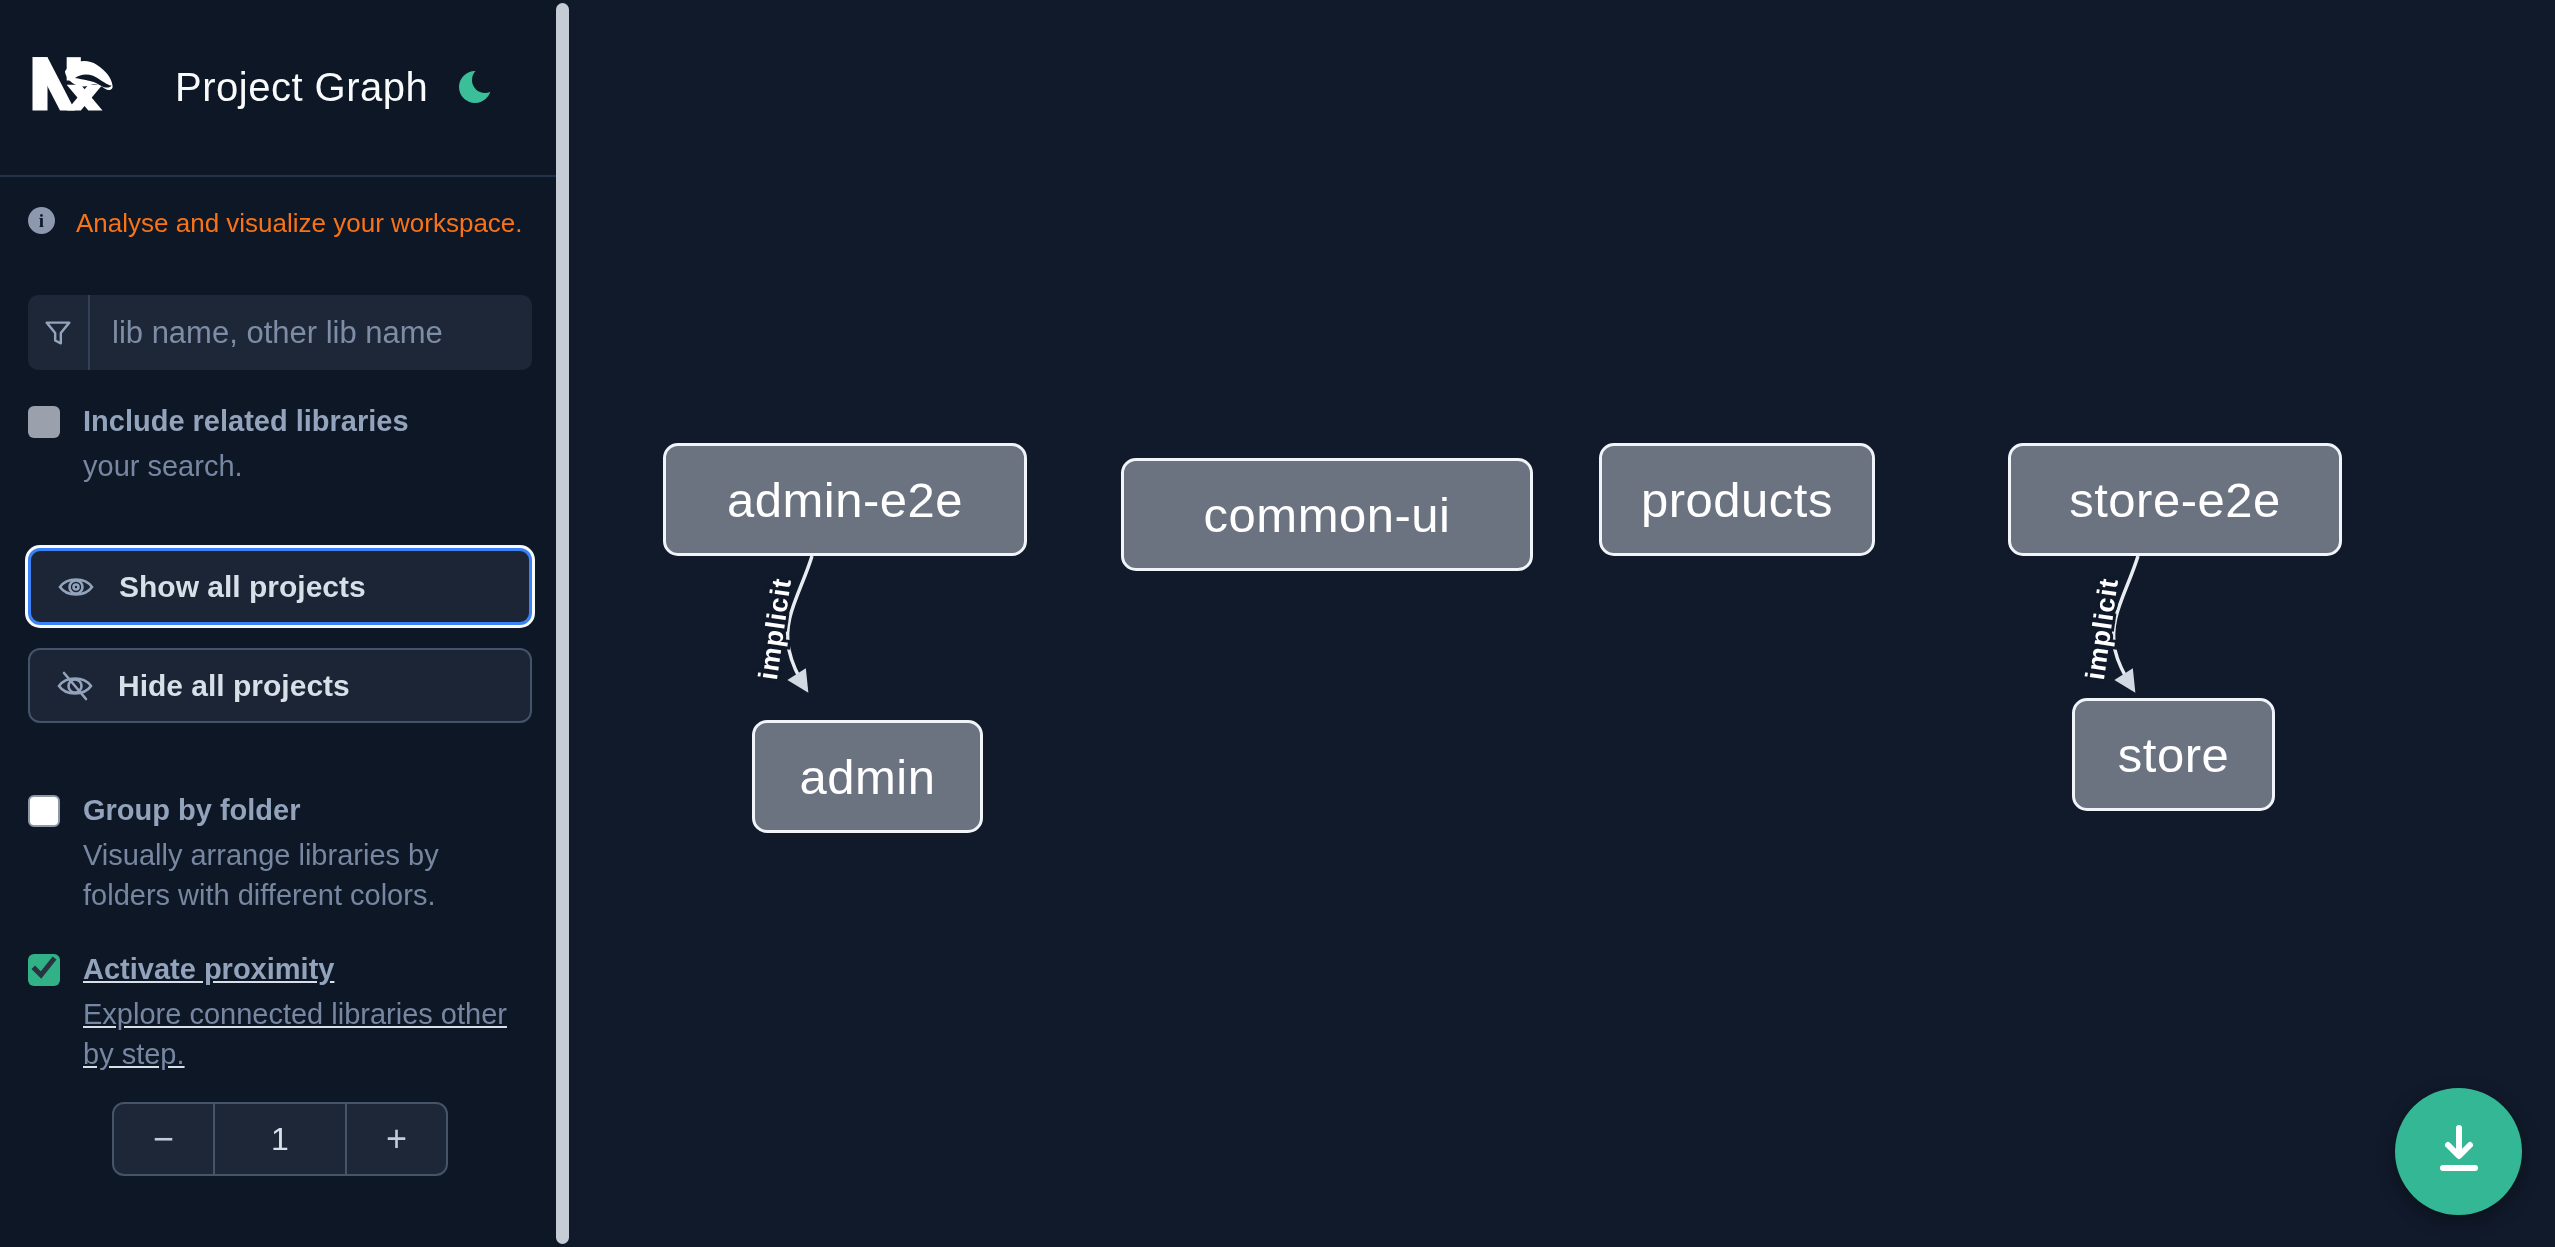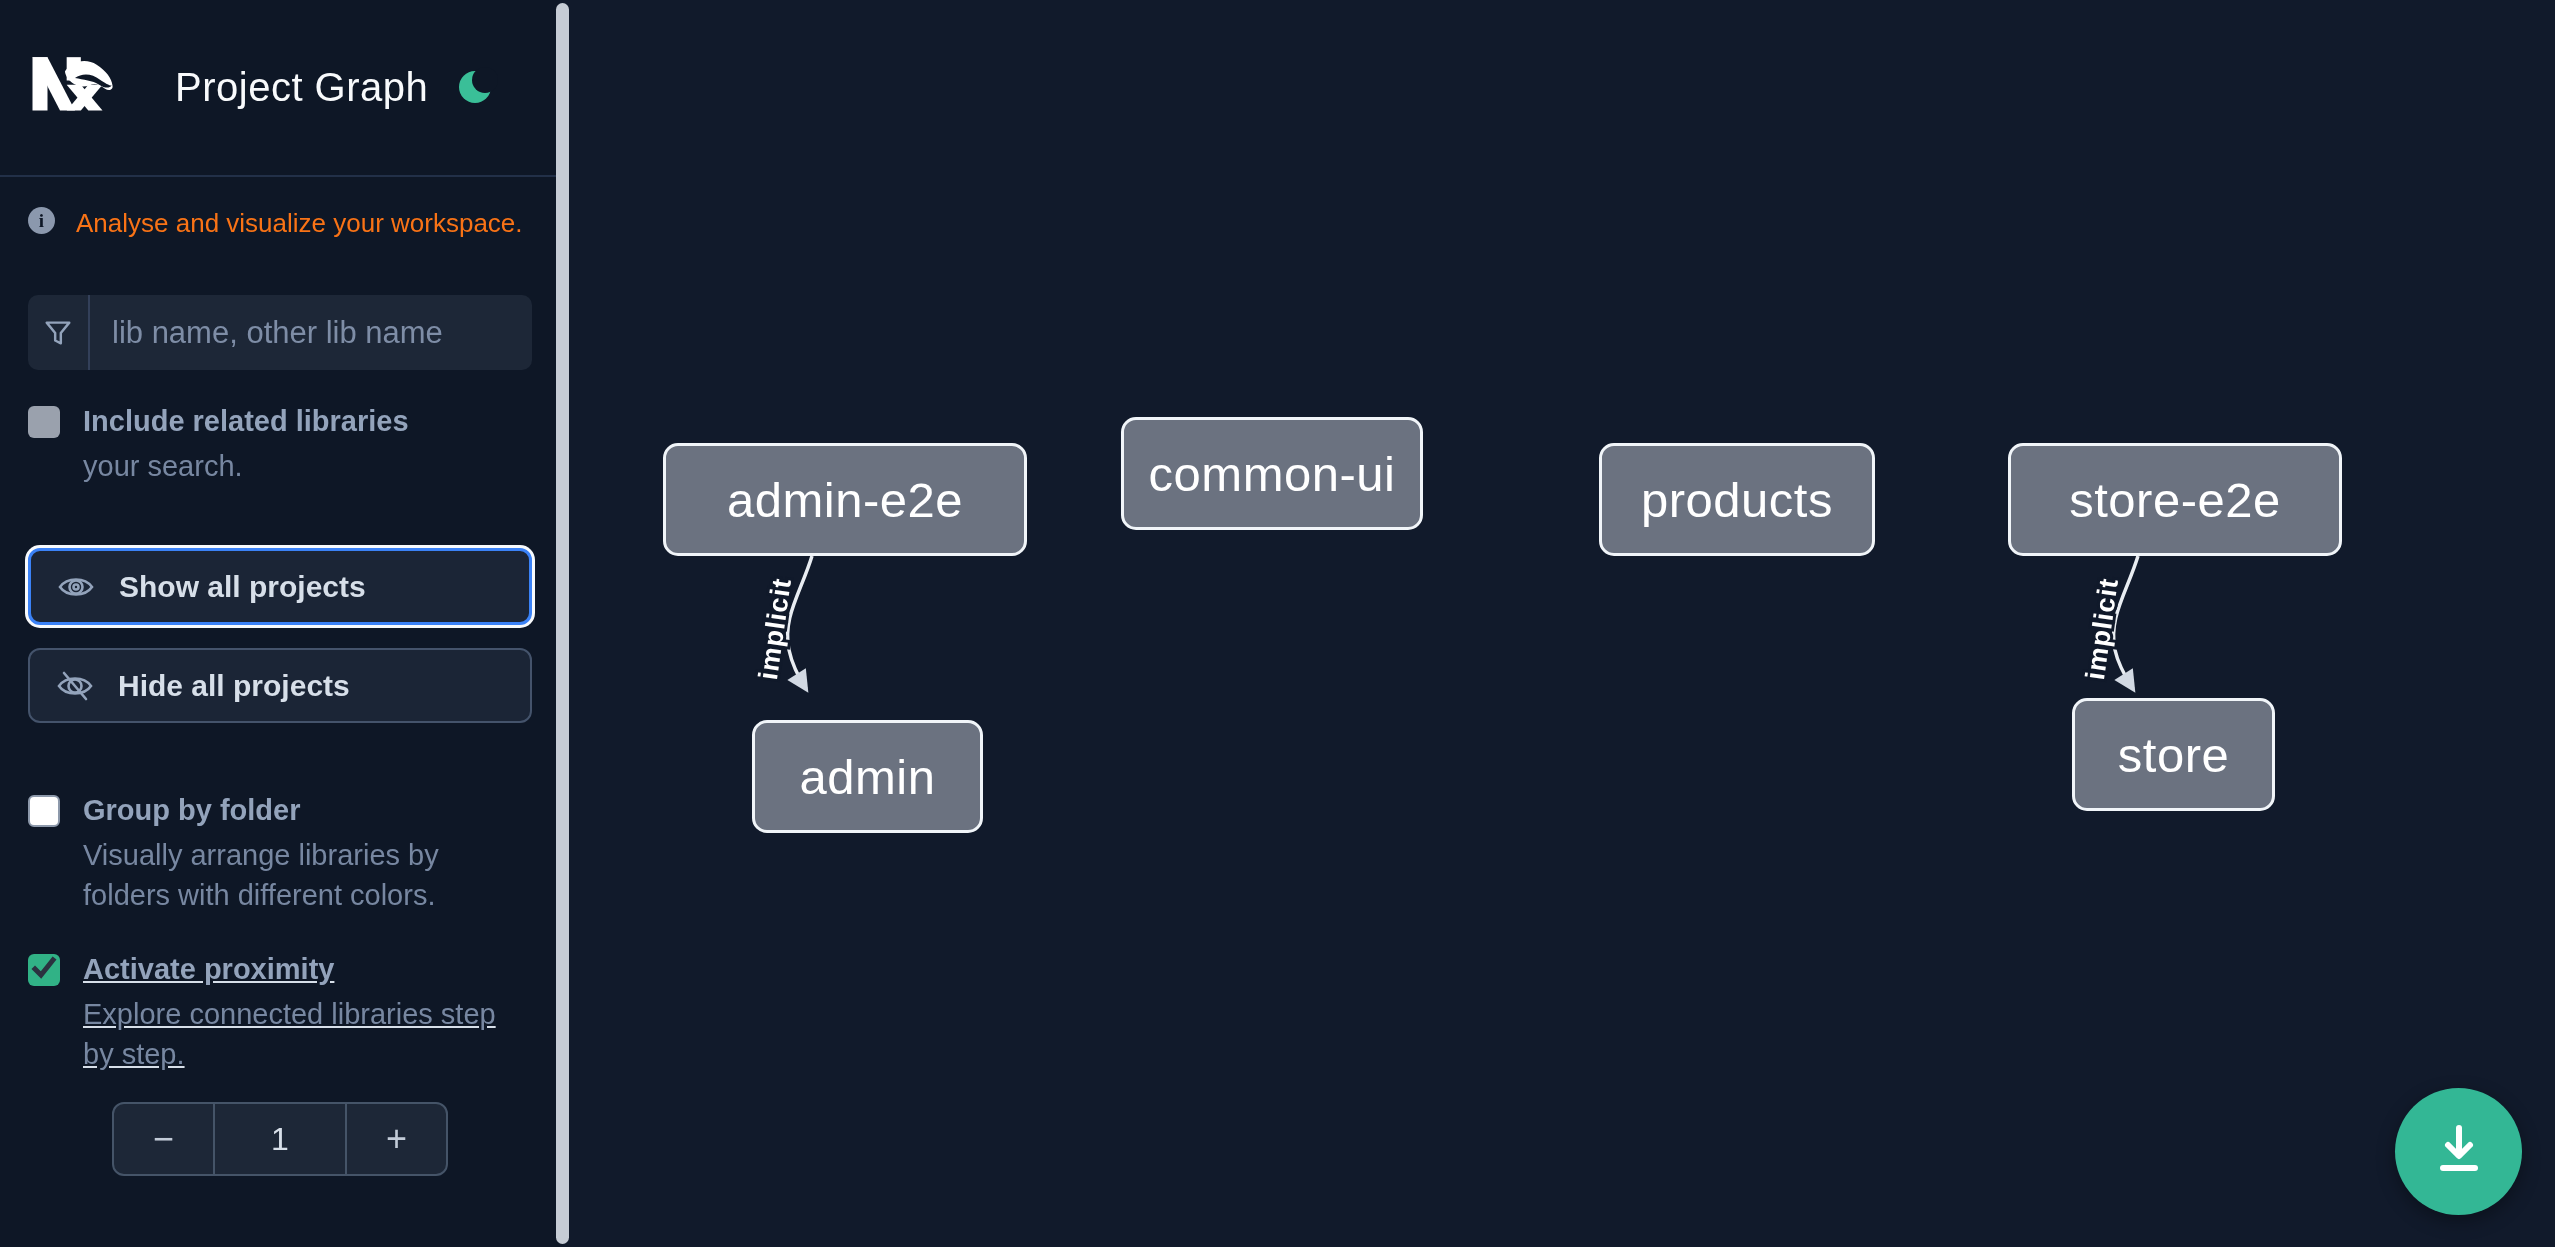--- a/index.html
+++ b/index.html
@@ -145,21 +145,21 @@
   .graph-node{
     position:absolute;height:113px;
     background:var(--node-fill);
     border:3px solid var(--node-border);
     border-radius:15px;
     display:flex;align-items:center;justify-content:center;
     color:#ffffff;font-size:49px;letter-spacing:.5px;
     cursor:pointer;
   }
   .node-admin-e2e{left:103px;top:443px;width:364px;}
-  .node-common-ui{left:561px;top:417px;width:302px;}
+  .node-common-ui{left:561px;top:458px;width:412px;}
   .node-products{left:1039px;top:443px;width:276px;}
   .node-store-e2e{left:1448px;top:443px;width:334px;}
   .node-admin{left:172px;top:720px;width:231px;margin-left:20px;}
   .node-store{left:1512px;top:698px;width:203px;}
 
   .edges-svg{position:absolute;left:0;top:0;width:100%;height:100%;pointer-events:none;}
   .edge-path{stroke:var(--edge-color);stroke-width:3.5;fill:none;}
   .edge-label{
     fill:#ffffff;font-size:27px;font-weight:700;letter-spacing:1px;
     stroke:#10192a;stroke-width:6;paint-order:stroke;
@@ -271,21 +271,21 @@
           <span class="checkbox cb-checked">
             <span>
               <svg width="26" height="26" viewBox="0 0 26 26" fill="none" stroke="#2b3240" stroke-width="5" stroke-linecap="square">
                 <polyline points="4,14 10,20 22,5"></polyline>
               </svg>
             </span>
           </span>
           <span class="check-label">Activate proximity</span>
         </div>
         <div class="check-desc">
-          <div>Explore connected libraries step</div>
+          <div>Explore connected libraries other</div>
           <div>by step.</div>
         </div>
       </div>
 
       <div class="stepper">
         <button class="stepper-btn">−</button>
         <div class="stepper-value">1</div>
         <button class="stepper-btn">+</button>
       </div>
 

